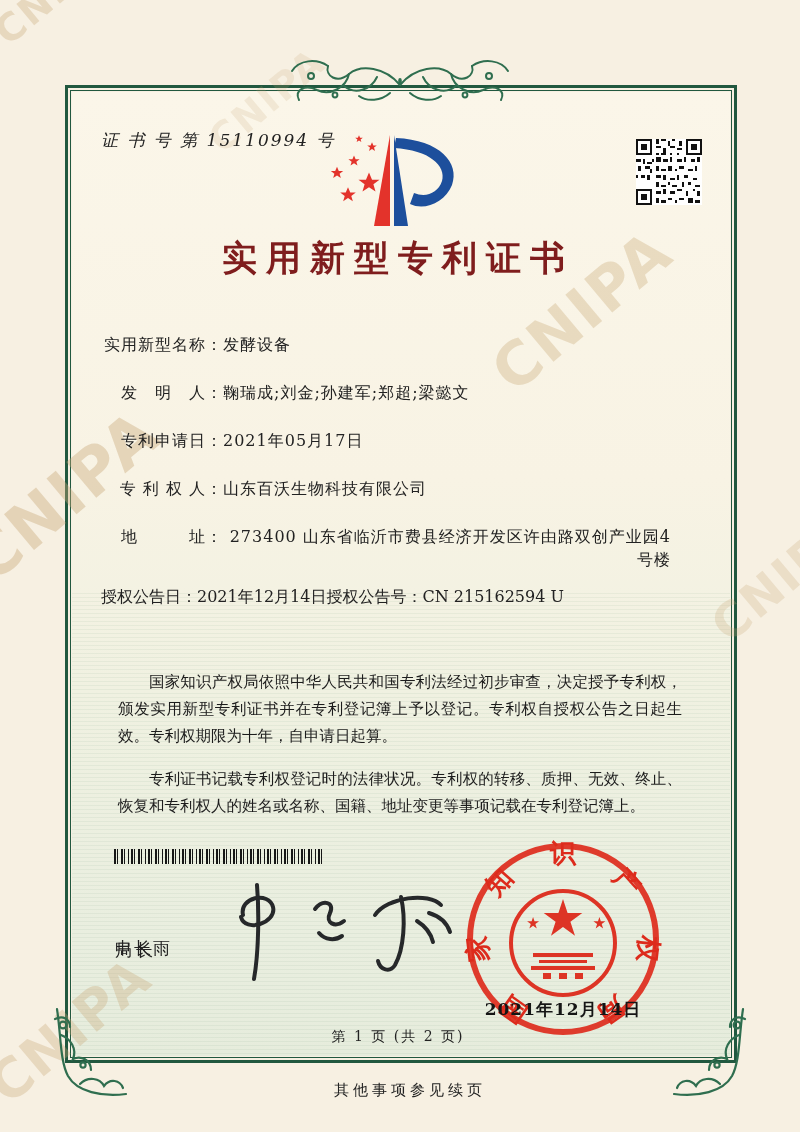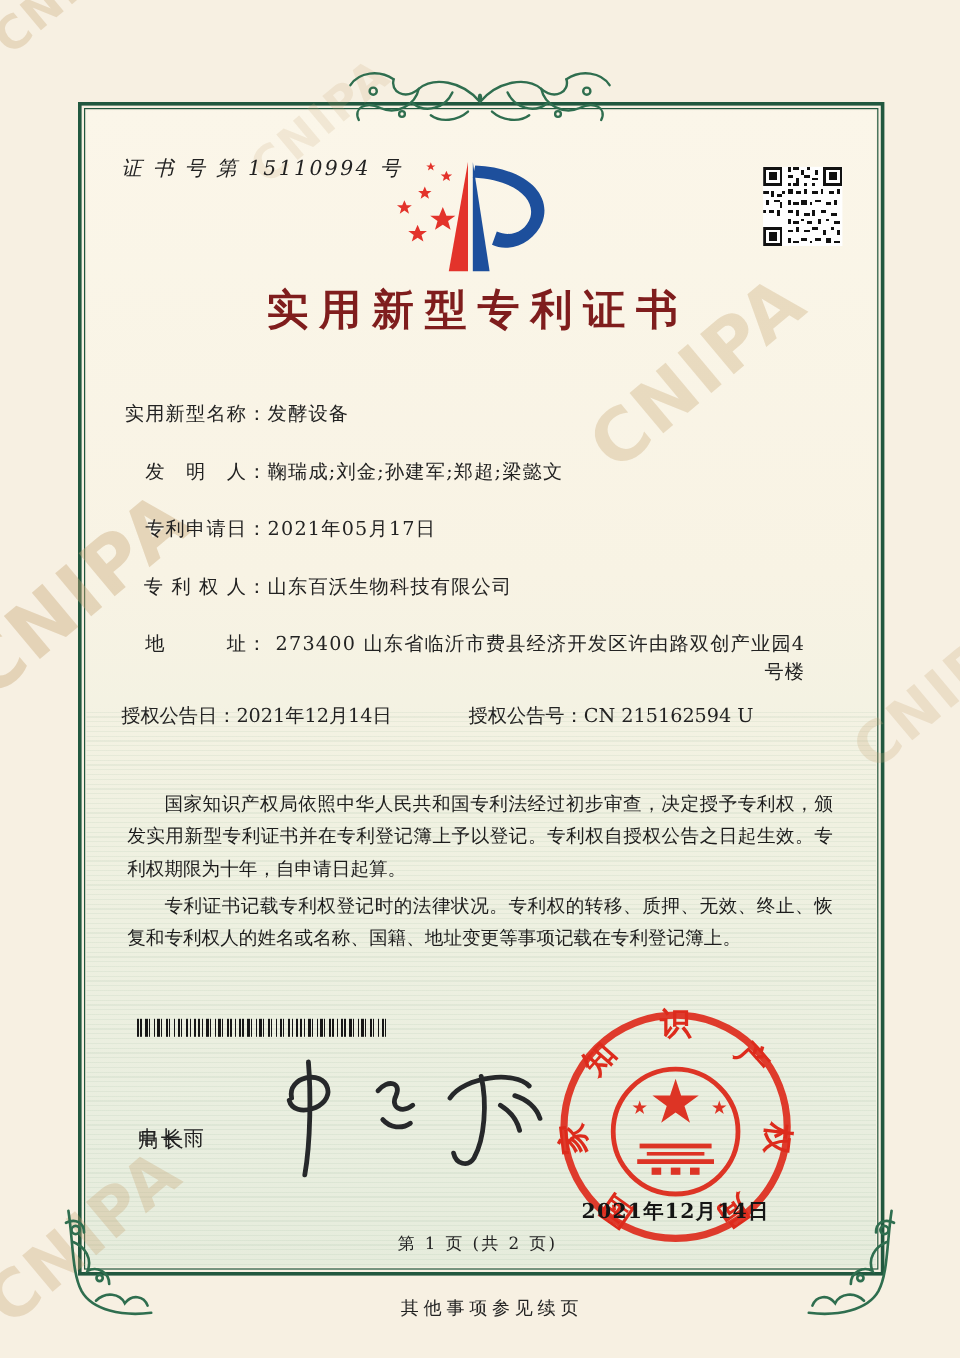--- a/index.html
+++ b/index.html
@@ -30,25 +30,25 @@
   .cert-no{position:absolute;left:36px;top:44px;font-size:17px;letter-spacing:2px;font-style:italic;}
   .logo{position:absolute;left:50%;top:48px;transform:translateX(-50%);}
   .qr{position:absolute;right:29px;top:54px;width:66px;height:66px;background:#fff;}
   .title{position:absolute;left:0;right:0;top:150px;text-align:center;
     font-size:35px;font-weight:bold;letter-spacing:9px;color:#7f1d1d;}
   .fields{position:absolute;left:36px;right:30px;top:248px;font-size:16px;text-align:right;}
   .frow{display:flex;align-items:flex-start;margin-bottom:25px;line-height:23px;}
   .flabel{flex:0 0 122px;white-space:pre;letter-spacing:1px;}
   .fvalue{letter-spacing:1px;max-width:448px;}
   .frow.addr{margin-bottom:8px;}
-  .grant{display:flex;column-gap:64px;line-height:23px;margin-top:14px;}
+  .grant{display:flex;line-height:23px;margin-top:14px;}
   .grant .g{display:flex;}
   .paras{position:absolute;left:37px;right:33px;top:568px;font-size:15.5px;line-height:27px;
     text-align:justify;color:#1c1c1c;}
-  .paras p{margin:4px;text-indent:2em;}
+  .paras p{margin:16px;text-indent:2em;}
   
   .bottom{position:absolute;left:36px;right:30px;top:712px;height:260px;}
   .barcode{position:absolute;left:13px;top:52px;width:208px;height:15px;
     background:
       repeating-linear-gradient(90deg,#161616 0 2px,transparent 2px 3px,#161616 3px 4px,transparent 4px 7px,
       #161616 7px 9px,transparent 9px 10px,#161616 10px 11px,transparent 11px 14px,#161616 14px 15px,transparent 15px 17px);}
   .sig-title{position:absolute;left:14px;top:102px;font-size:17px;letter-spacing:4px;font-family:"DejaVu Sans","Liberation Sans",sans-serif;margin-top:40px;}
   .sig-name{position:absolute;left:14px;top:140px;font-size:17px;letter-spacing:2px;font-family:Liberation Sans, sans-serif;}
   .sig-hand{position:absolute;left:112px;top:82px;}
   .seal{position:absolute;left:362px;top:40px;width:200px;height:200px;}

